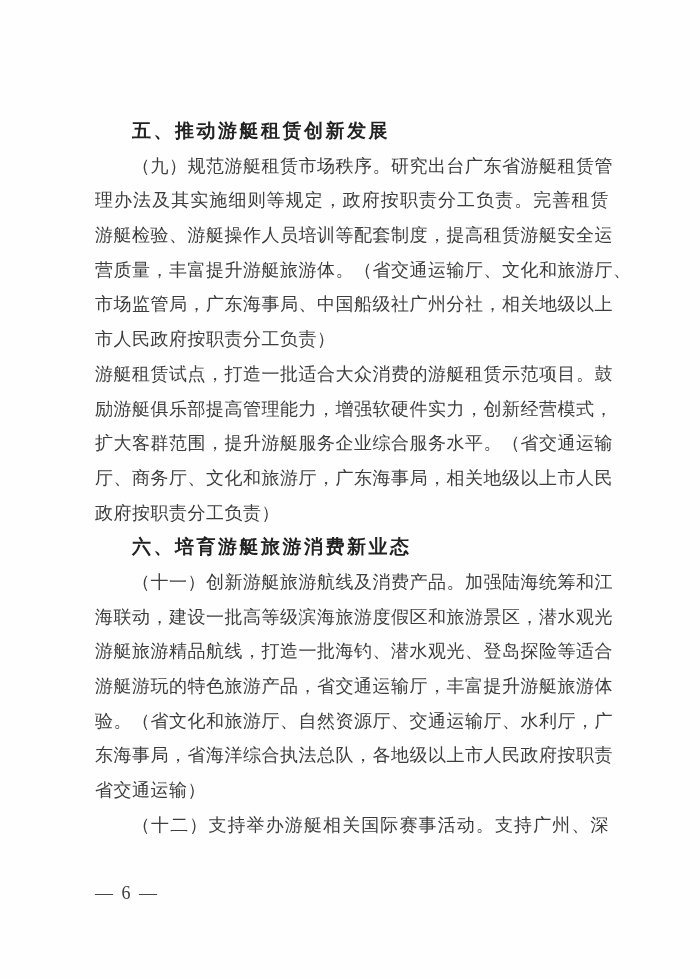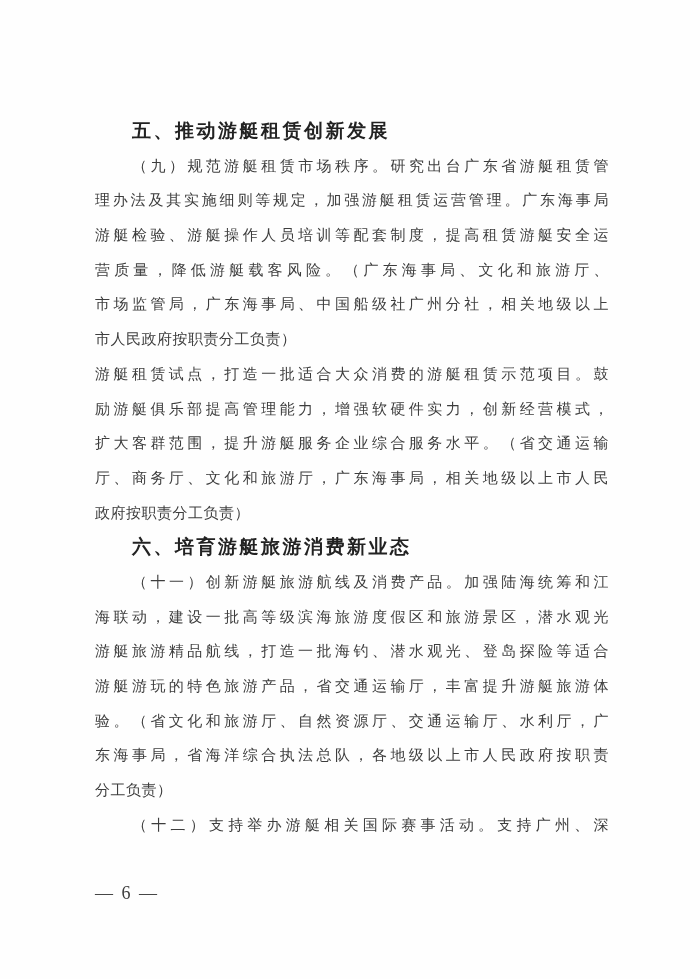--- a/index.html
+++ b/index.html
@@ -18,21 +18,21 @@
   }
   .doc-body {
     position: absolute;
     left: 95px;
     top: 114px;
     width: 514px;
   }
   .line {
     height: 34.7px;
     line-height: 34.7px;
-    font-size: 15px;
+    font-size: 18px;
     letter-spacing: 0.5px;
     white-space: nowrap;
   }
   .line.fill {
     text-align: justify;
     text-align-last: justify;
   }
   .line.last {
     text-align: center;
     text-align-last: left;
@@ -63,34 +63,34 @@
     color: var(--text-color, #3d3d3d);
   }
 </style>
 </head>
 <body>
 
 <div class="page">
   <div class="doc-body">
       <div class="line heading">五、推动游艇租赁创新发展</div>
       <div class="line body-line indent fill"><span class="lead">（九）规范游艇租赁市场秩序。</span>研究出台广东省游艇租赁管</div>
-      <div class="line body-line fill">理办法及其实施细则等规定，加强游艇租赁运营管理。广东海事局</div>
+      <div class="line body-line fill">理办法及其实施细则等规定，政府按职责分工负责。完善租赁</div>
       <div class="line body-line fill">游艇检验、游艇操作人员培训等配套制度，提高租赁游艇安全运</div>
-      <div class="line body-line fill">营质量，降低游艇载客风险。（广东海事局、文化和旅游厅、</div>
+      <div class="line body-line fill">营质量，丰富提升游艇旅游体。（省交通运输厅、文化和旅游厅、</div>
       <div class="line body-line fill">市场监管局，广东海事局、中国船级社广州分社，相关地级以上</div>
       <div class="line body-line last">市人民政府按职责分工负责）</div>
       <div class="line body-line fill">游艇租赁试点，打造一批适合大众消费的游艇租赁示范项目。鼓</div>
       <div class="line body-line fill">励游艇俱乐部提高管理能力，增强软硬件实力，创新经营模式，</div>
       <div class="line body-line fill">扩大客群范围，提升游艇服务企业综合服务水平。（省交通运输</div>
       <div class="line body-line fill">厅、商务厅、文化和旅游厅，广东海事局，相关地级以上市人民</div>
       <div class="line body-line last">政府按职责分工负责）</div>
       <div class="line heading">六、培育游艇旅游消费新业态</div>
       <div class="line body-line indent fill"><span class="lead">（十一）创新游艇旅游航线及消费产品。</span>加强陆海统筹和江</div>
       <div class="line body-line fill">海联动，建设一批高等级滨海旅游度假区和旅游景区，潜水观光</div>
       <div class="line body-line fill">游艇旅游精品航线，打造一批海钓、潜水观光、登岛探险等适合</div>
       <div class="line body-line fill">游艇游玩的特色旅游产品，省交通运输厅，丰富提升游艇旅游体</div>
       <div class="line body-line fill">验。（省文化和旅游厅、自然资源厅、交通运输厅、水利厅，广</div>
       <div class="line body-line fill">东海事局，省海洋综合执法总队，各地级以上市人民政府按职责</div>
-      <div class="line body-line last">分工负责）</div>
+      <div class="line body-line last">省交通运输）</div>
       <div class="line body-line indent fill"><span class="lead">（十二）支持举办游艇相关国际赛事活动。</span>支持广州、深</div>
     </div>
   <div class="page-number">— 6 —</div>
 </div>
 
 </body></html>

